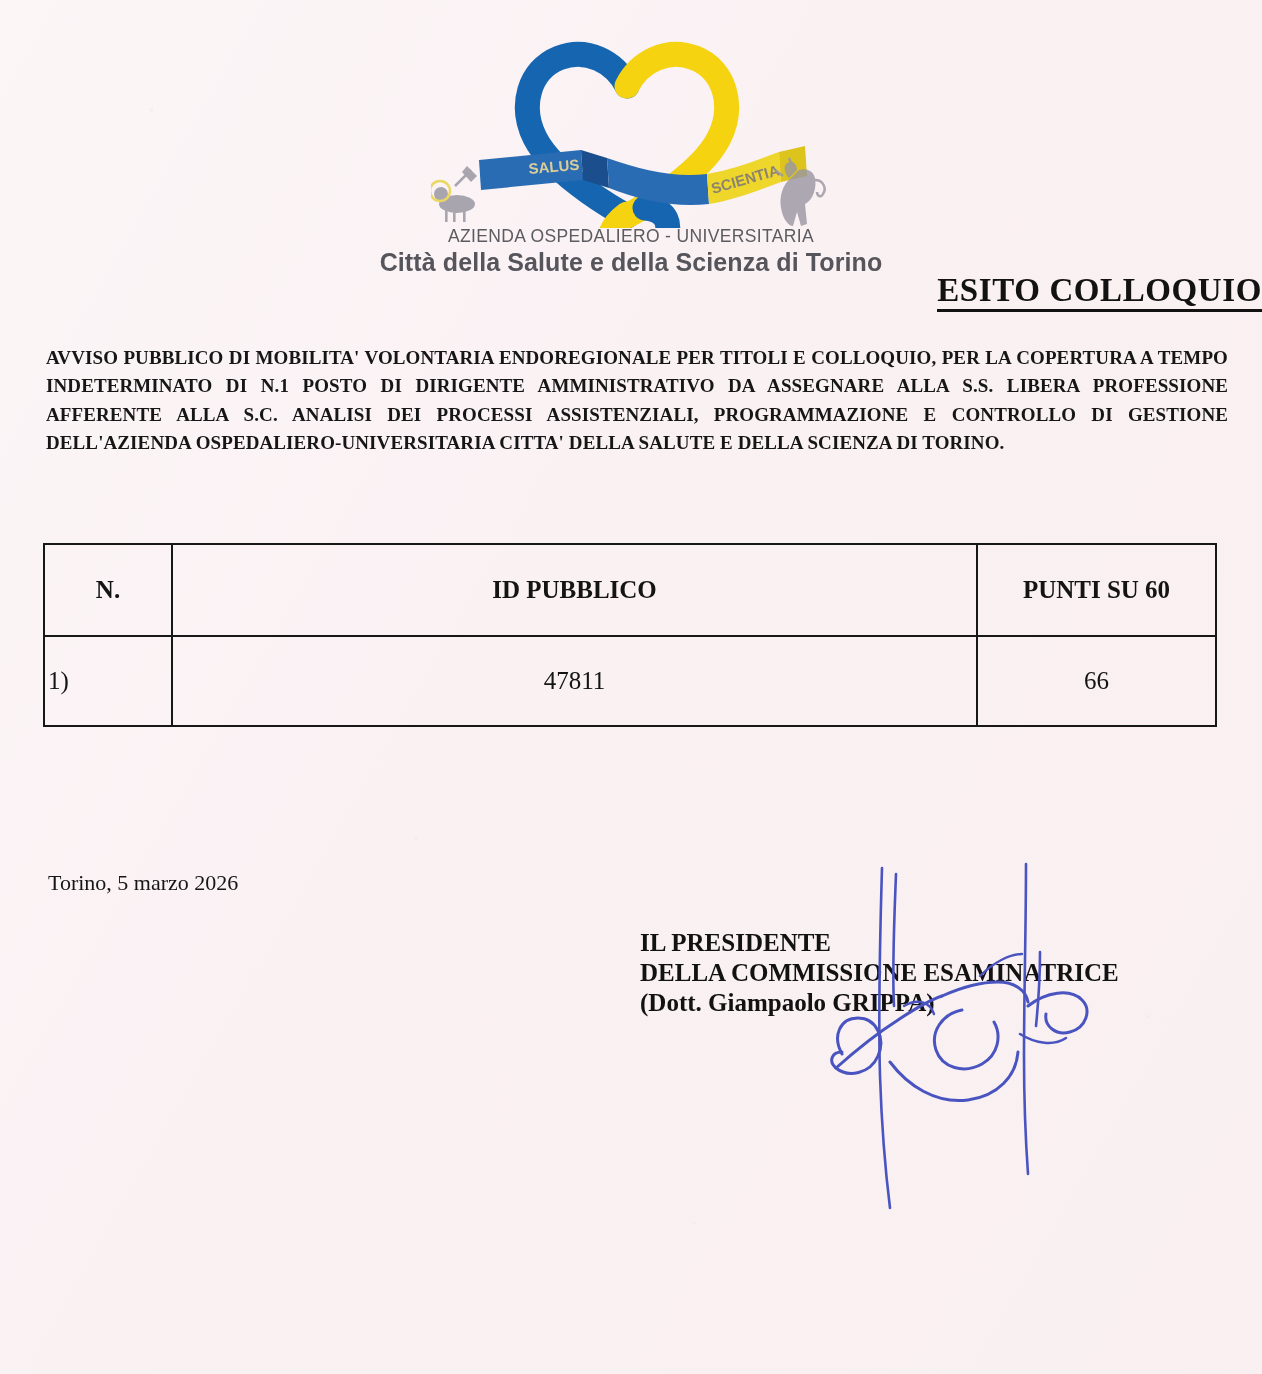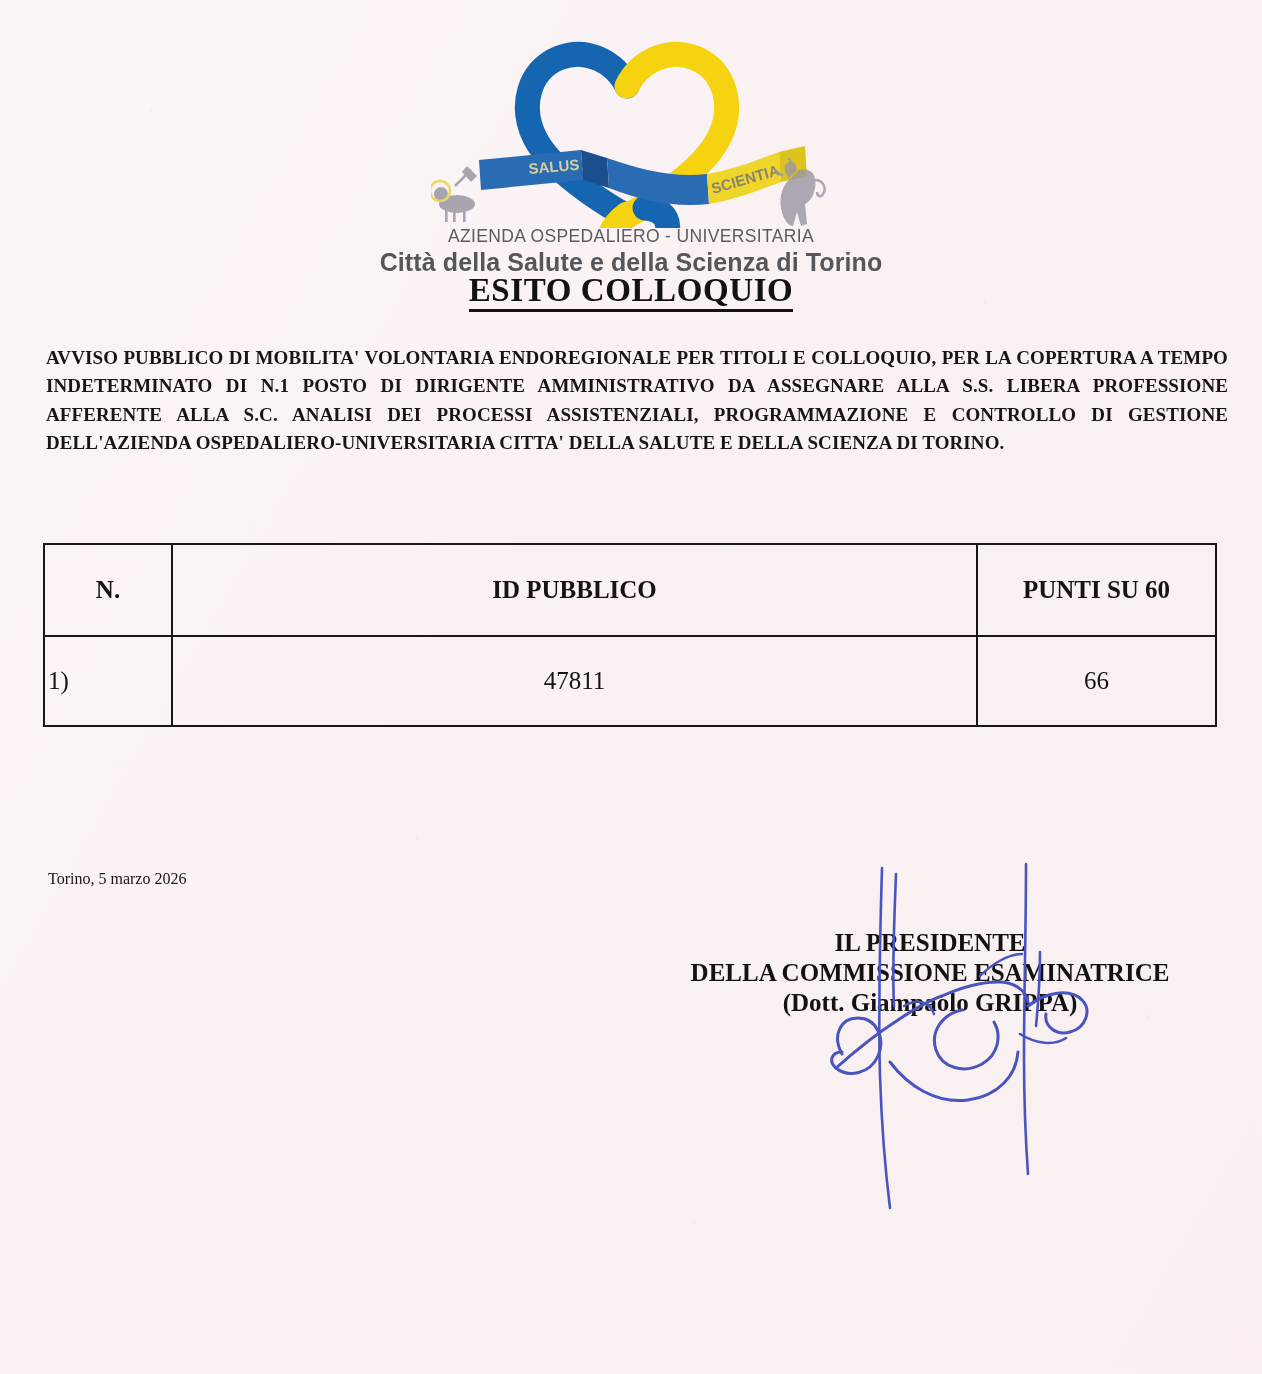--- a/index.html
+++ b/index.html
@@ -62,21 +62,21 @@
     color: #55555b;
     text-align: center;
     margin-top: 1px;
   }
 
   
   #doc-title {
     position: absolute;
     top: 272px;
     left: 0; right: 0;
-    text-align: center;
+    text-align: right;
     font-size: 33px;
     font-weight: bold;
     letter-spacing: .6px;
     color: #121212;
   }
   #doc-title span {
     border-bottom: 3px solid #121212;
     padding-bottom: 1px;
   }
 
@@ -128,31 +128,30 @@
     text-align: left;
     padding-left: 3px;
     vertical-align: middle;
   }
 
   
   #date-line {
     position: absolute;
     top: 870px;
     left: 48px;
-    font-size: 16px;
+    font-size: 22px;
     color: #161616;
   }
 
   
   #signature-block {
     position: absolute;
     top: 928px;
     left: 640px;
     width: 580px;
-    text-align: center;
     font-size: 25px;
     font-weight: bold;
     line-height: 30px;
     color: #121212;
     z-index: 3;
   }
   #signature-ink {
     position: absolute;
     left: 830px;
     top: 856px;

